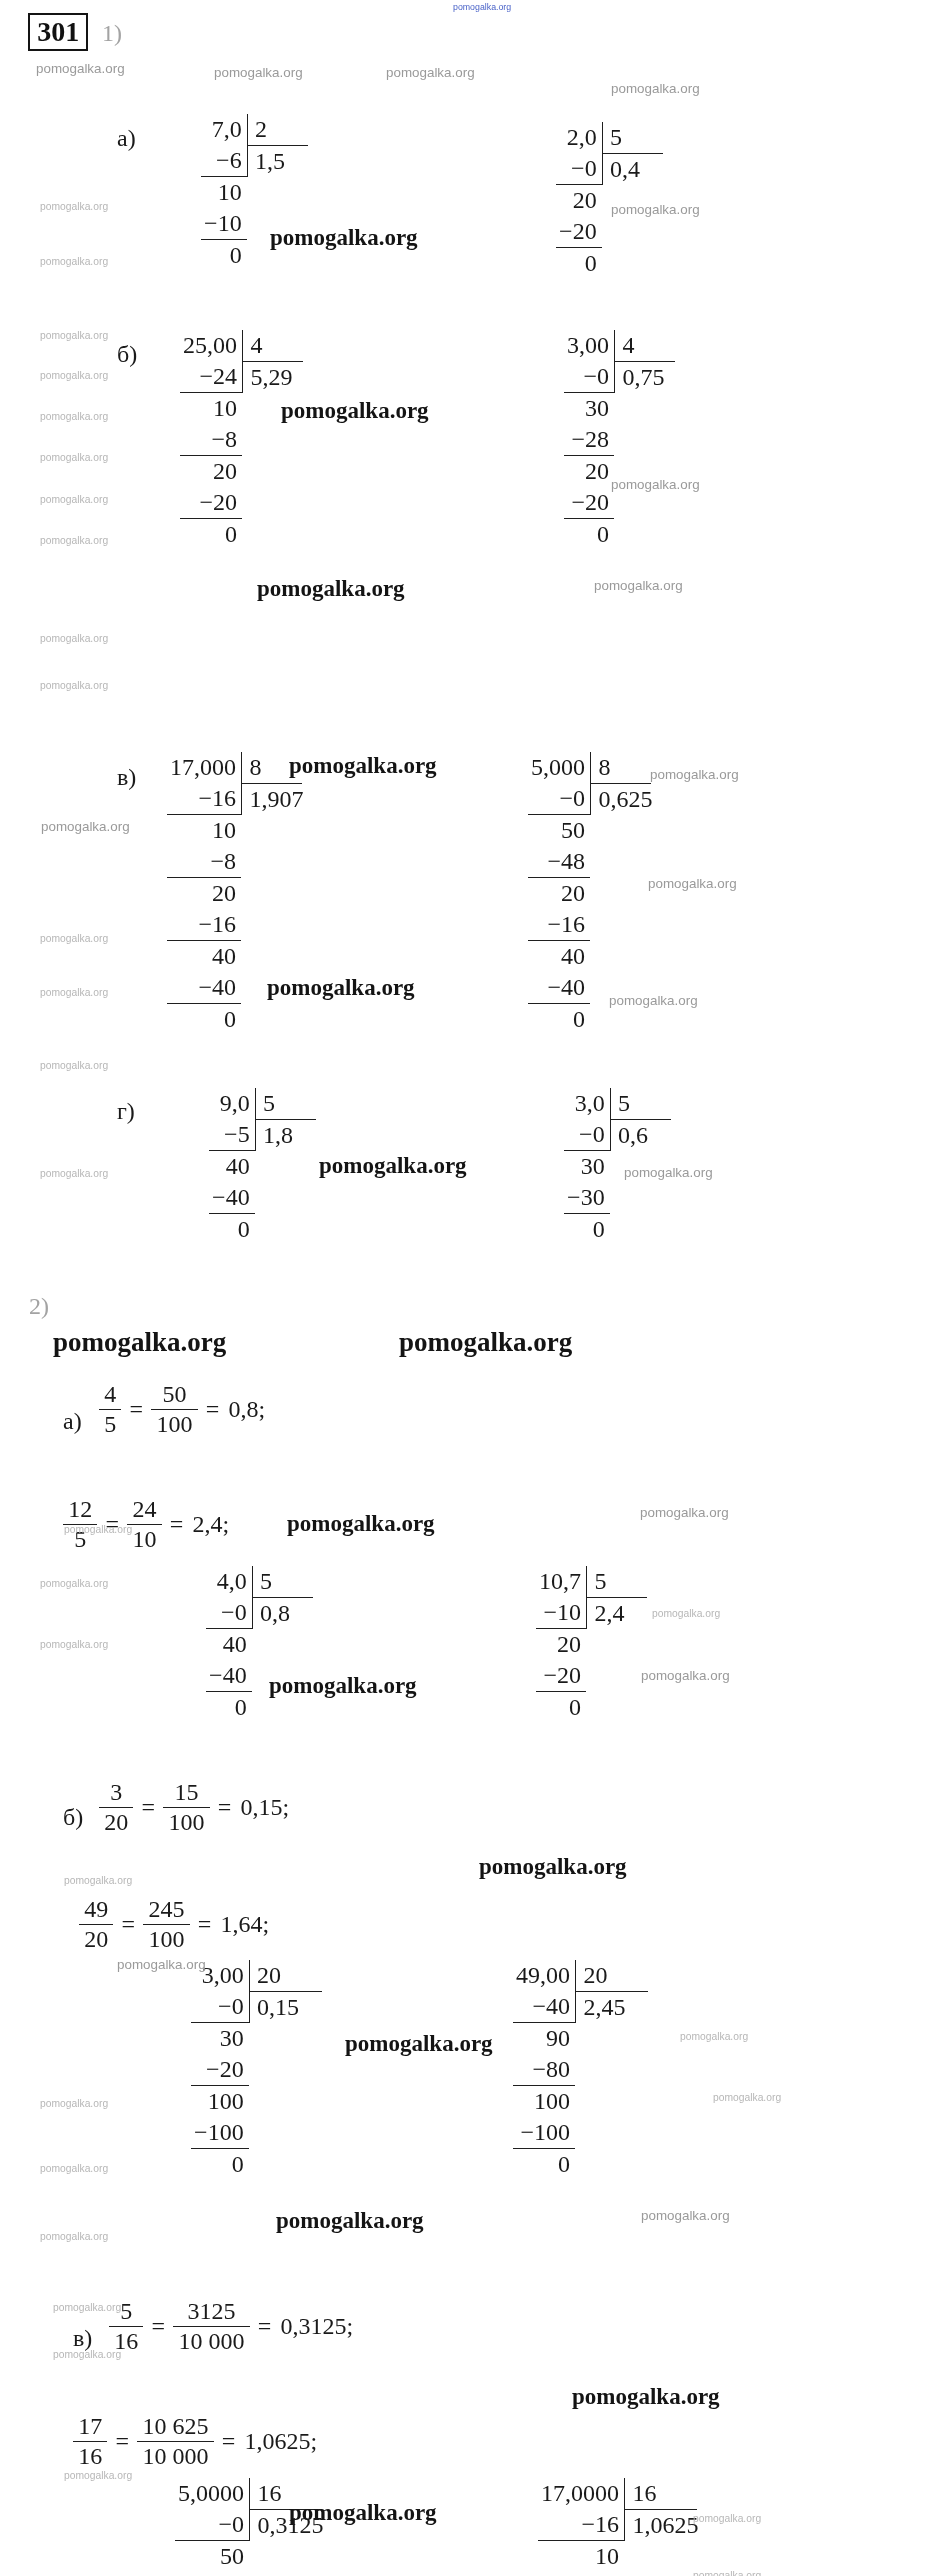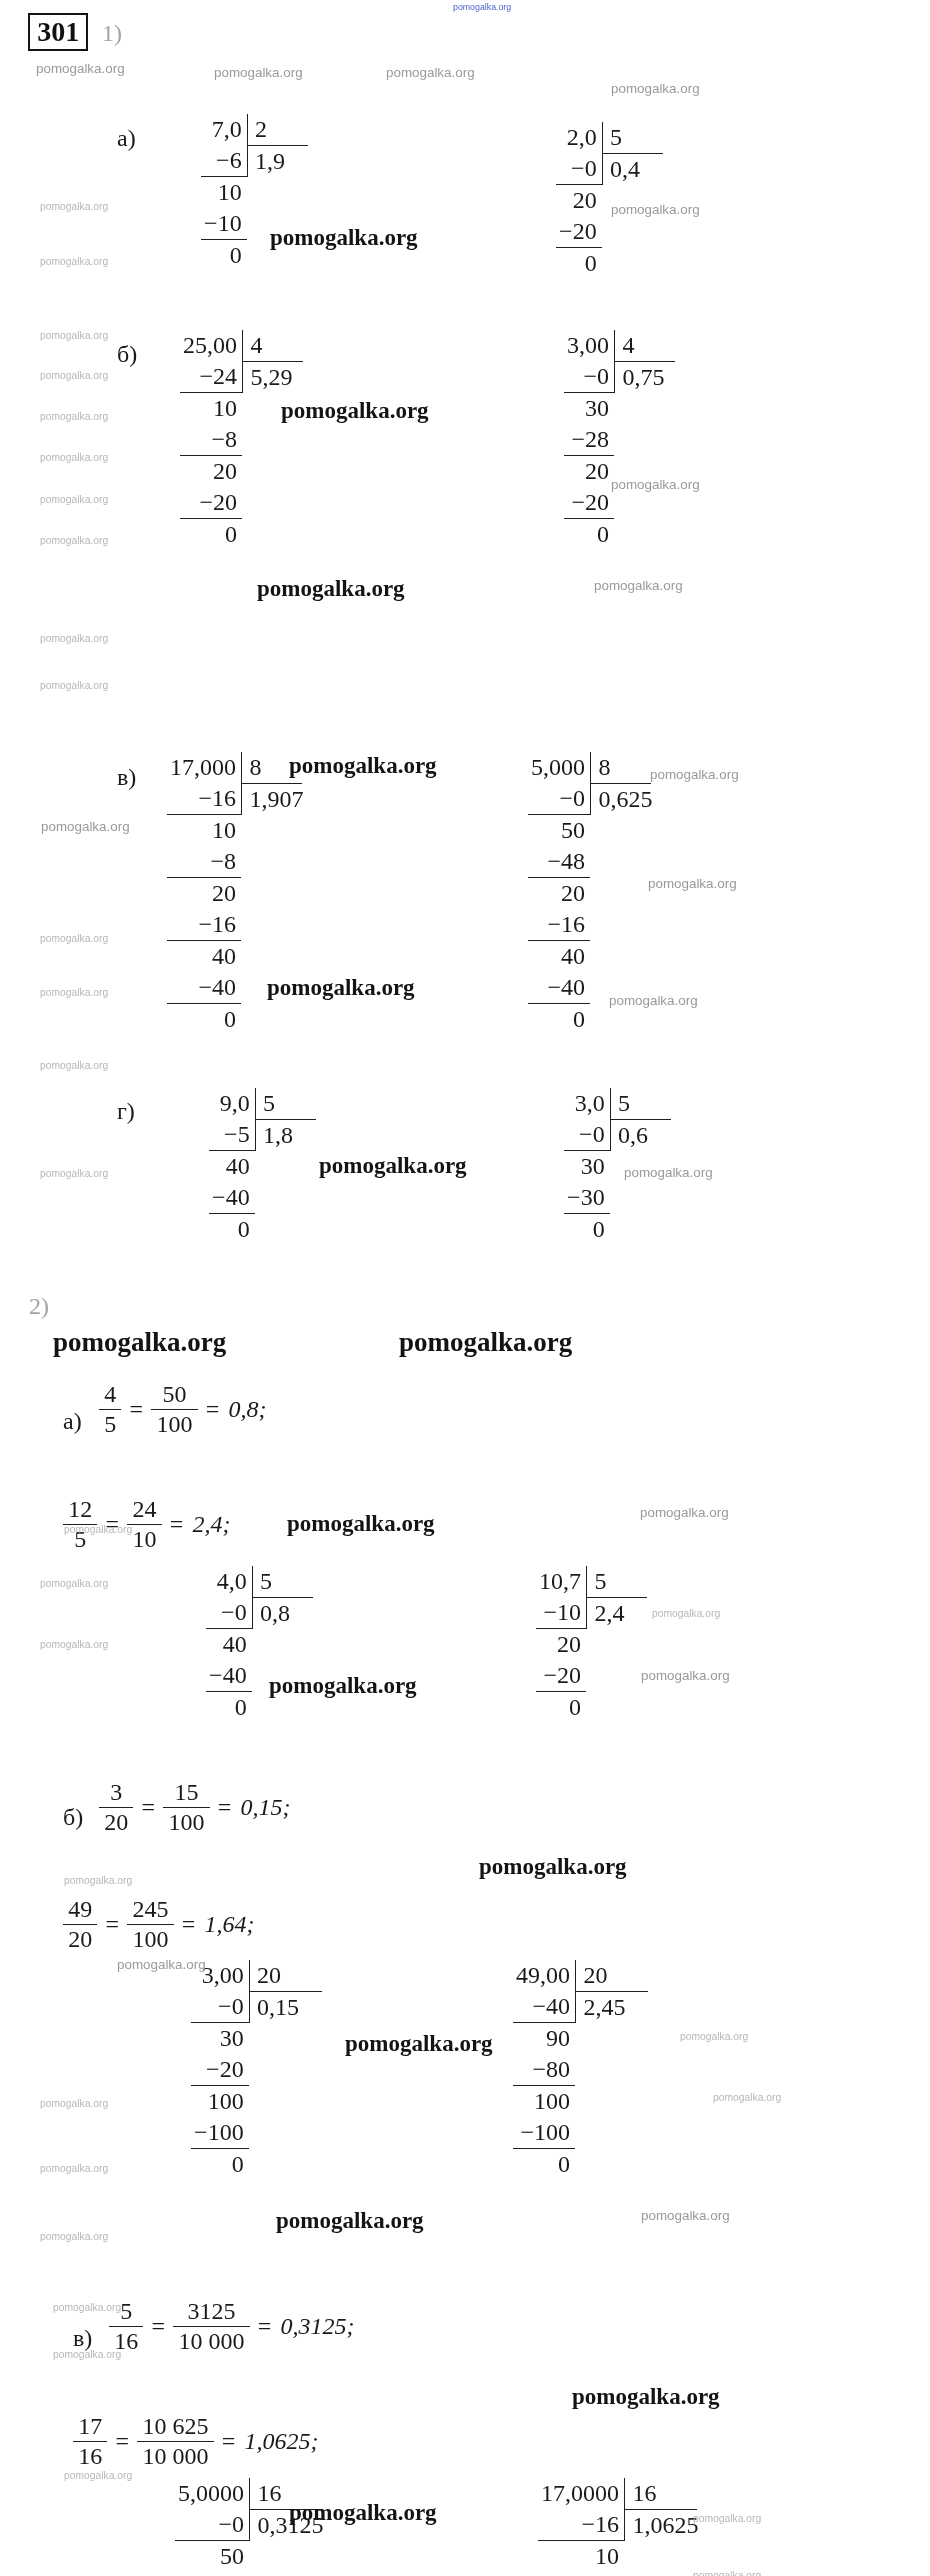--- a/index.html
+++ b/index.html
@@ -85,21 +85,20 @@
     padding:0 5.2px;
   }
   .frac .den{
     padding:0 5.2px;
   }
   .eq-sign{
     margin:0 8.2px;
   }
   .eq-res{
     margin-left:1px;
-    font-style:italic;
   }
   
   .wm{
     position:absolute;
     white-space:nowrap;
     font-family:"Liberation Sans", sans-serif;
     pointer-events:none;
   }
   .wm-blue{font-size:8.8px;color:#4a63c8;}
   .wm-xs{font-size:10.3px;color:#b7b7b7;}
@@ -121,21 +120,21 @@
   <div class="ld" style="left:201px;top:114px">
       <div class="ld-left">
         <div class="ld-row ld-dividend">7,0</div>
         <div class="ld-row ld-minus">−6</div>
         <div class="ld-row">10</div>
         <div class="ld-row ld-minus">−10</div>
         <div class="ld-row">0</div>
       </div>
       <div class="ld-right">
         <div class="ld-divisor">2</div>
-        <div class="ld-quotient">1,9</div>
+        <div class="ld-quotient">1,5</div>
       </div>
     </div>
   <div class="ld" style="left:556px;top:122px">
       <div class="ld-left">
         <div class="ld-row ld-dividend">2,0</div>
         <div class="ld-row ld-minus">−0</div>
         <div class="ld-row">20</div>
         <div class="ld-row ld-minus">−20</div>
         <div class="ld-row">0</div>
       </div>
@@ -304,21 +303,21 @@
         <span class="den">20</span>
       </span>
       <span class="eq-sign">=</span>
       <span class="frac">
         <span class="num">15</span>
         <span class="den">100</span>
       </span>
       <span class="eq-sign">=</span>
       <span class="eq-res">0,15;</span>
     </div>
-  <div class="eq" style="left:63px;top:1895px">
+  <div class="eq" style="left:79px;top:1895px">
       <span class="frac">
         <span class="num">49</span>
         <span class="den">20</span>
       </span>
       <span class="eq-sign">=</span>
       <span class="frac">
         <span class="num">245</span>
         <span class="den">100</span>
       </span>
       <span class="eq-sign">=</span>

